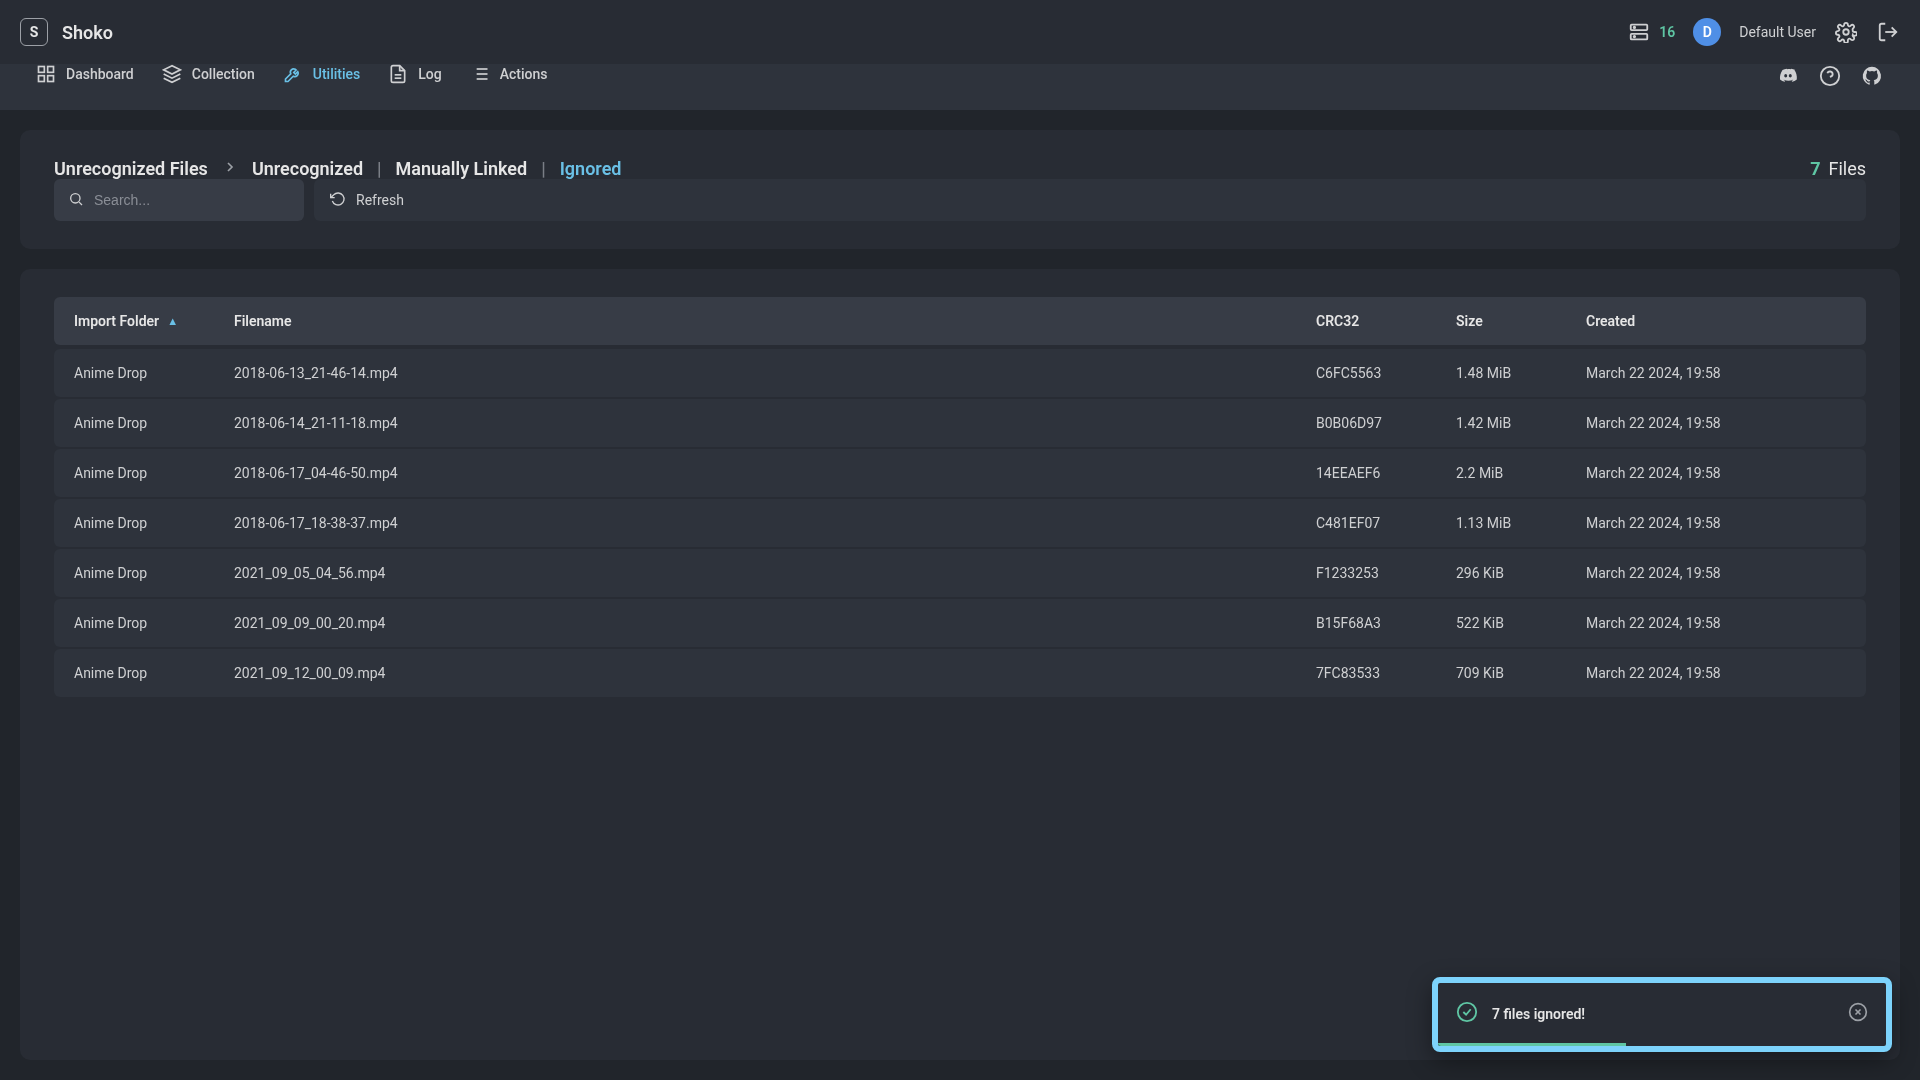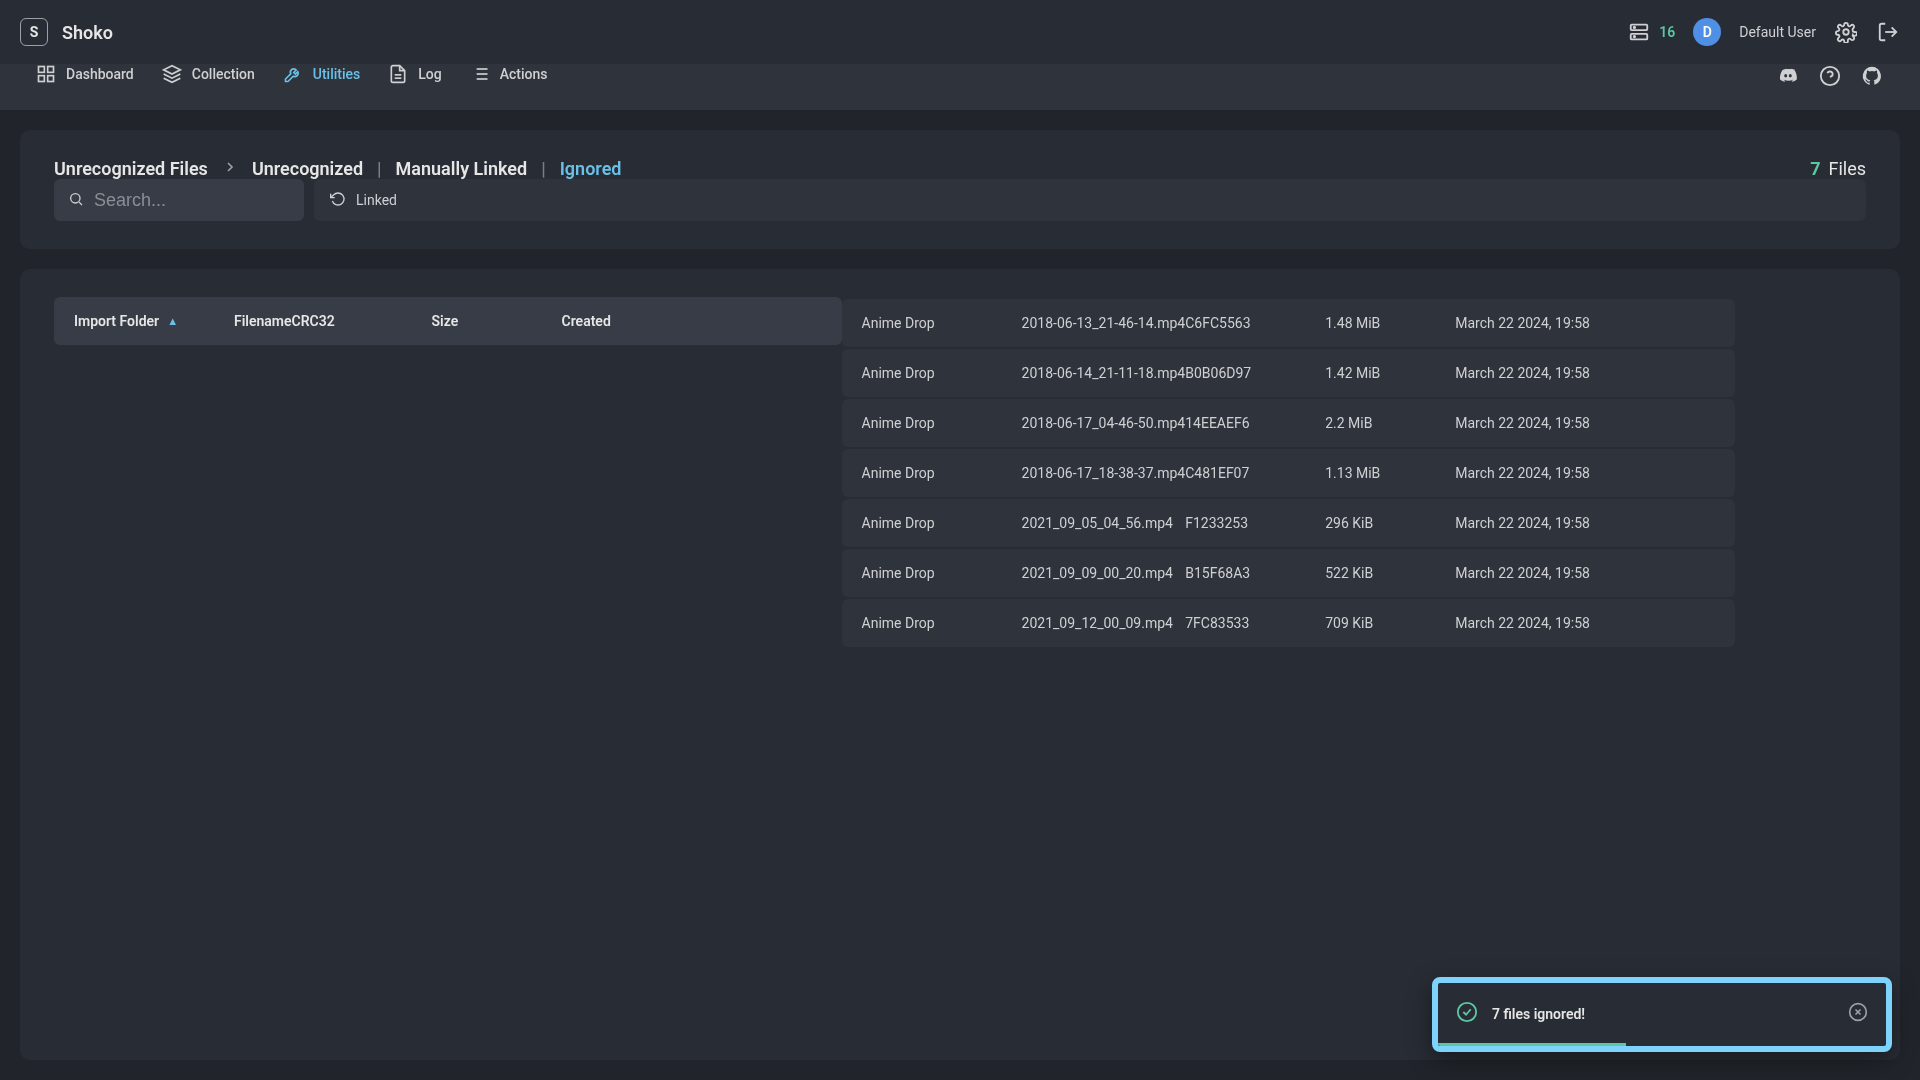--- a/index.html
+++ b/index.html
@@ -89,32 +89,32 @@
   .files-count .lbl { color: #e6e6e6; font-weight: 400; }
 
   .toolbar-row { display: flex; gap: 10px; }
   .search-box {
     width: 250px; height: 42px;
     background: #373c46; border-radius: 6px;
     display: flex; align-items: center; padding: 0 14px; gap: 10px;
   }
   .search-box input {
     flex: 1; background: transparent; border: none; outline: none;
-    color: #5eead4; font-size: 18px;
+    color: #5eead4; font-size: 14px;
   }
   .search-box input::placeholder { color: #8a8e96; }
   .refresh-bar {
     flex: 1; height: 42px;
     background: #2e333c; border-radius: 6px;
     display: flex; align-items: center; padding: 0 16px; gap: 10px;
     color: #cfd0d2; cursor: pointer;
   }
 
   
-  .table-panel { flex: 1; display: flex; flex-direction: row; }
+  .table-panel { flex: 1; display: flex; flex-direction: column; }
   .table-header, .table-row {
     display: grid;
     grid-template-columns: 160px 1fr 140px 130px 260px;
     align-items: center;
     height: 48px;
     padding: 0 20px;
     border-radius: 6px;
   }
   .table-header {
     background: #373c46;
@@ -281,21 +281,21 @@
         </span>
         <input type="text" placeholder="Search..." style="">
       </div>
       <div class="refresh-bar">
         <span>
           <svg width="16" height="16" viewBox="0 0 24 24" fill="none" stroke="currentColor" stroke-width="2">
               <polyline points="1 4 1 10 7 10"></polyline>
               <path d="M3.51 15a9 9 0 1 0 2.13-9.36L1 10"></path>
             </svg>
         </span>
-        <span>Linked</span>
+        <span>Refresh</span>
       </div>
     </div>
   </div>
 
   <div class="panel table-panel">
     <div class="table-header">
       <div class="th-sort">
         <span>Import Folder</span>
         <span class="sort-arrow">▲</span>
       </div>

